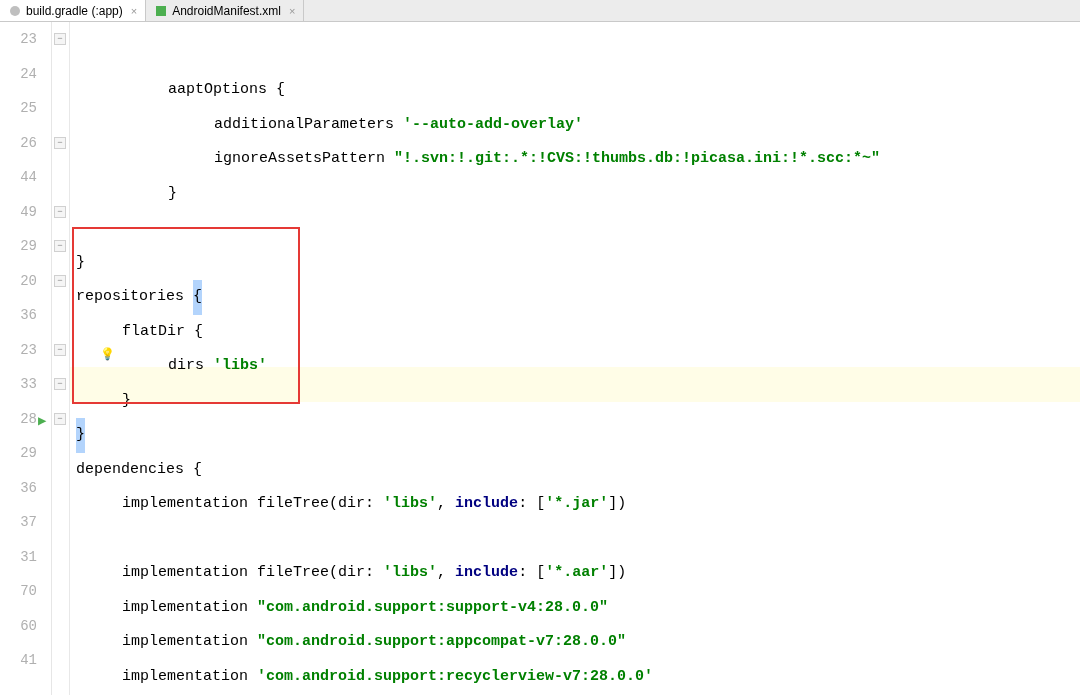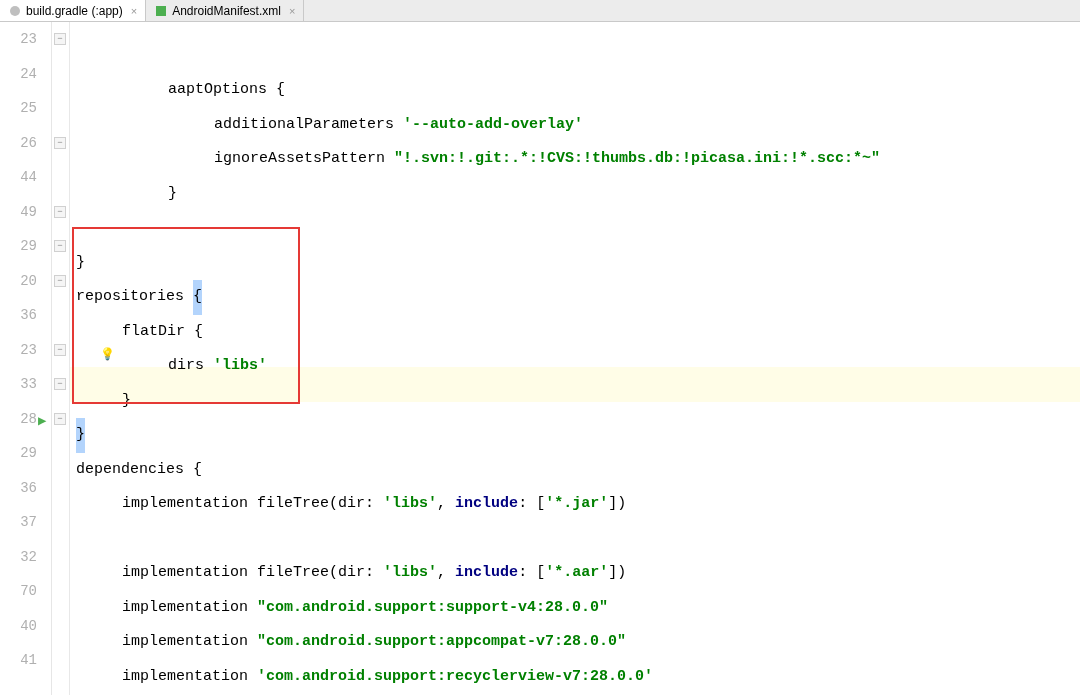--- a/index.html
+++ b/index.html
@@ -168,23 +168,23 @@
       <div class="line">29</div>
       <div class="line">20</div>
       <div class="line">36</div>
       <div class="line">23</div>
       <div class="line">33</div>
       <div class="line">28</div>
       <div class="run-gutter-icon" style="top: 389.5px; position: absolute;">▶</div>
       <div class="line">29</div>
       <div class="line">36</div>
       <div class="line">37</div>
-      <div class="line">32</div>
+      <div class="line">31</div>
       <div class="line">70</div>
-      <div class="line">40</div>
+      <div class="line">60</div>
       <div class="line">41</div>
     </div>
   <div class="fold-gutter" id="foldgutter">
       <div class="line"></div>
       <div class="line"></div>
       <div class="line"></div>
       <div class="line"></div>
       <div class="line"></div>
       <div class="line"></div>
       <div class="line"></div>

